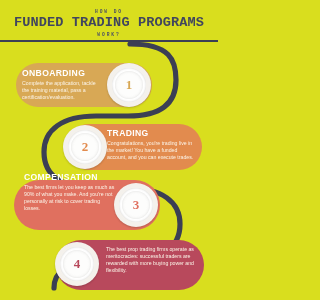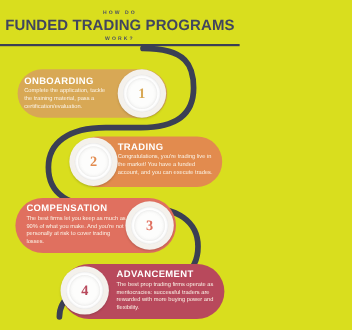--- a/index.html
+++ b/index.html
@@ -15,20 +15,21 @@
   }
 
   
   #header {
     position: absolute;
     top: 0; left: 0;
     width: 218px;
     height: 44px;
     text-align: center;
     padding-top: 8px;
+    font-family: Liberation Mono, monospace;
   }
   #kicker {
     font-size: 4.6px;
     letter-spacing: 1.9px;
     color: #4b4f63;
     font-weight: bold;
     line-height: 7px;
   }
   #main-title {
     font-size: 13.6px;
@@ -179,36 +180,35 @@
   <div class="badge" style="left:63px; top:125px;">
     <div class="badge-ring"></div>
     <div class="badge-inner"></div>
     <div class="badge-core"></div>
     <span class="badge-num" style="color:#e28b4e;">2</span>
   </div>
 </div>
 
 <div class="step">
   <div class="pill" style="left:14px; top:180px; width:146px; height:50px; background:#e0705f;"></div>
-  <div class="pill-text" style="left:24px; top:184px; width:92px;">
+  <div class="pill-text" style="left:24px; top:172px; width:92px;">
     <div class="step-title">COMPENSATION</div>
     <div class="step-desc">The best firms let you keep as much as 90% of what you make. And you're not personally at risk to cover trading losses.</div>
   </div>
   <div class="badge" style="left:114px; top:183px;">
     <div class="badge-ring"></div>
     <div class="badge-inner"></div>
     <div class="badge-core"></div>
     <span class="badge-num" style="color:#e0705f;">3</span>
   </div>
 </div>
 
 <div class="step">
   <div class="pill" style="left:56px; top:240px; width:148px; height:50px; background:#b8495c;"></div>
   <div class="pill-text" style="left:106px; top:244px; width:94px;">
-    <div class="step-title">ADVANCEMENT</div>
     <div class="step-desc">The best prop trading firms operate as meritocracies: successful traders are rewarded with more buying power and flexibility.</div>
   </div>
   <div class="badge" style="left:55px; top:242px;">
     <div class="badge-ring"></div>
     <div class="badge-inner"></div>
     <div class="badge-core"></div>
     <span class="badge-num" style="color:#b8495c;">4</span>
   </div>
 </div>
 

